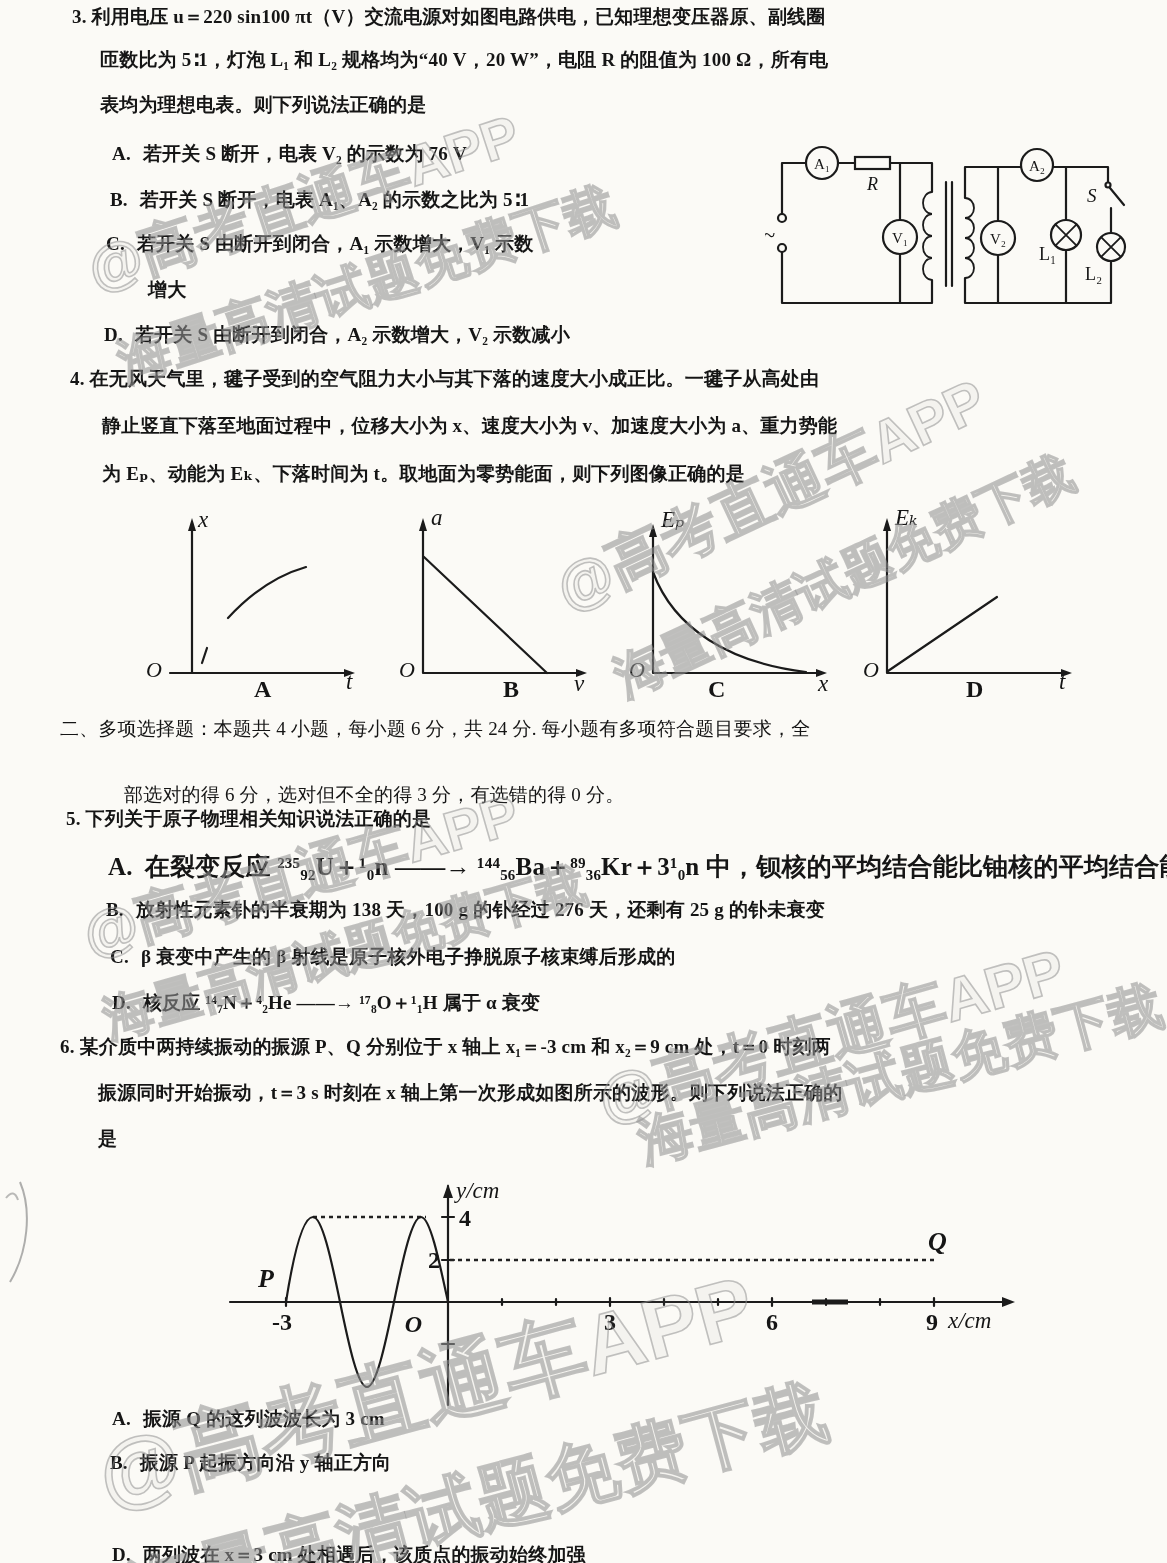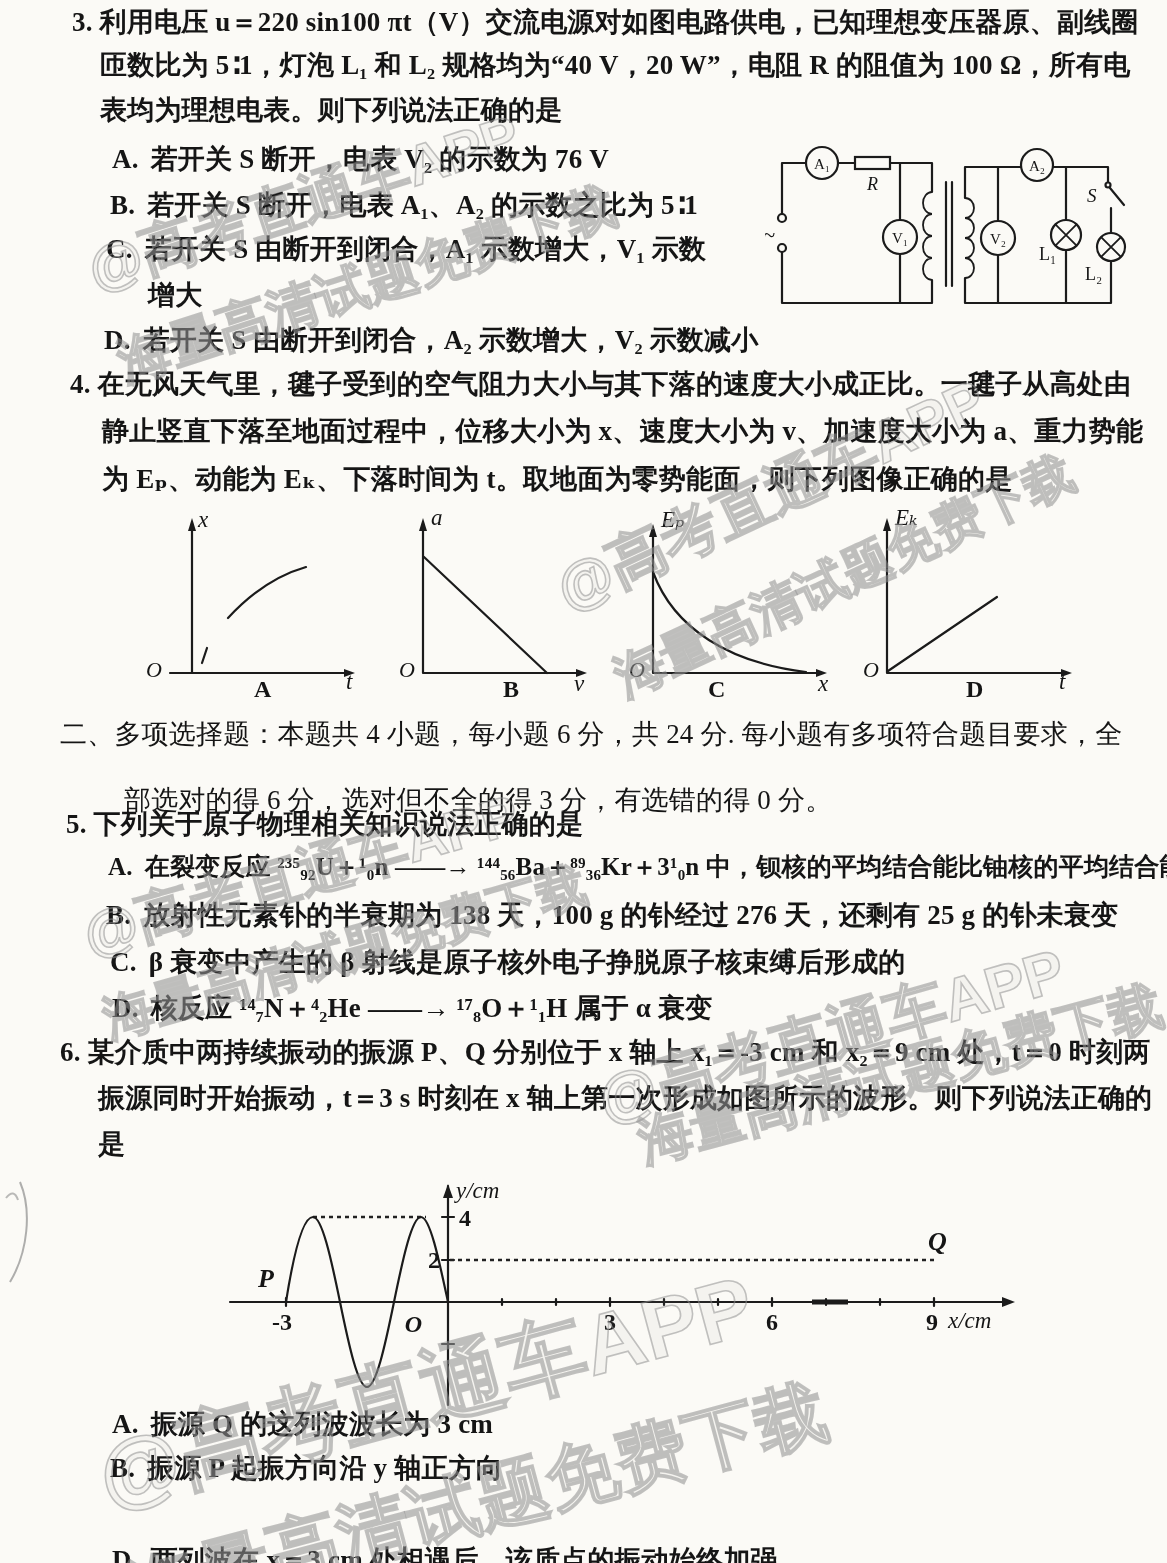--- a/index.html
+++ b/index.html
@@ -1,18 +1,18 @@
 <!DOCTYPE html>
 <html><head>
 <meta charset="utf-8">
 <style>
   html,body{margin:0;padding:0;background:#e8e8e6;}
   .page{position:relative;width:1167px;height:1563px;background:#fbfaf6;overflow:hidden;
         font-family:"Liberation Serif","DejaVu Serif",serif;color:#151515;}
-  .t{position:absolute;font-size:27px;font-weight:600;white-space:nowrap;z-index:2;letter-spacing:0.2px;}
+  .t{position:absolute;font-size:19px;font-weight:600;white-space:nowrap;z-index:2;letter-spacing:0.2px;}
   .opt .ol{margin-right:12px;}
   .wm{position:absolute;white-space:nowrap;color:rgba(150,150,150,0.07);
       -webkit-text-stroke:1.6px rgba(145,145,145,0.55);
       font-family:"Liberation Sans","DejaVu Sans",sans-serif;font-weight:700;
       transform-origin:0 50%;pointer-events:none;z-index:5;}
   .wm1{left:90px;top:235px;font-size:56px;transform:rotate(-18deg);}
   .wm2{left:120px;top:330px;font-size:52px;transform:rotate(-18deg);}
   .wm3{left:560px;top:555px;font-size:58px;transform:rotate(-25deg);}
   .wm4{left:618px;top:648px;font-size:50px;transform:rotate(-25deg);}
   .wm5{left:85px;top:900px;font-size:56px;transform:rotate(-16deg);}

